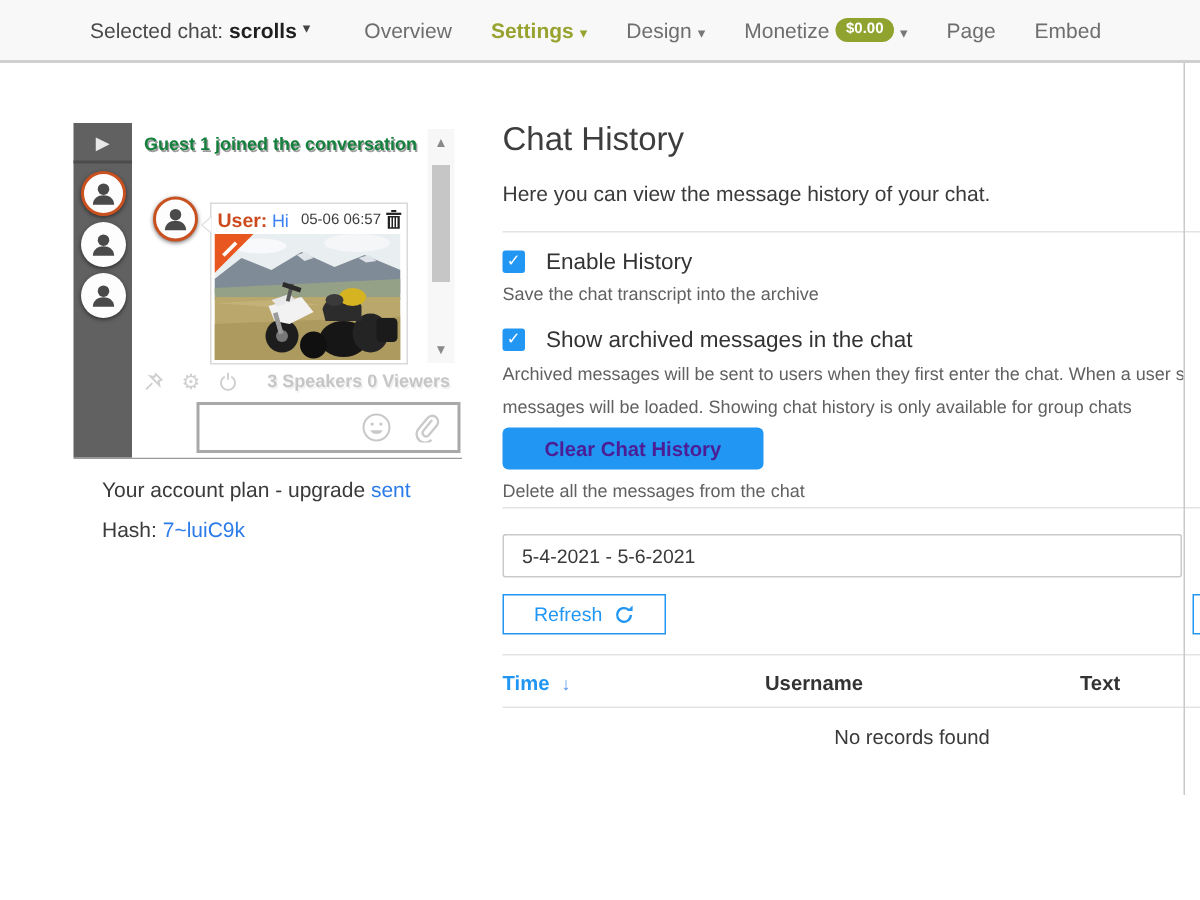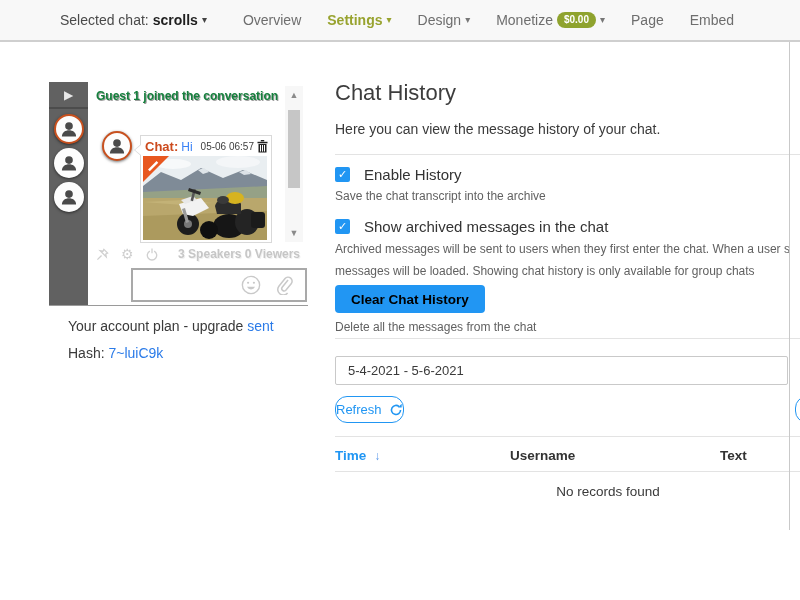--- a/index.html
+++ b/index.html
@@ -7,21 +7,21 @@
   body { font-family:"Liberation Sans","DejaVu Sans",sans-serif; background:#fff; color:#333; }
   .page { position:relative; width:800px; height:530px; overflow:hidden; background:#fff; }
 
   
   .navbar { position:absolute; left:0; top:0; width:800px; height:42px; background:#f8f8f8;
             border-bottom:2px solid #cfcfcf; display:flex; align-items:center; padding-left:60px; }
   .sel-chat { display:flex; align-items:center; gap:4px; font-size:14px; color:#4a4a4a; cursor:pointer; }
   .sel-chat b { color:#1f1f1f; }
   .caret { font-size:10px; color:#444; line-height:1; }
   .nav-items { display:flex; align-items:center; margin-left:36px; }
-  .nav-item { display:flex; align-items:center; gap:4px; font-size:14px; color:#6e6e6e;
+  .nav-item { display:flex; align-items:flex-end; gap:4px; font-size:14px; color:#6e6e6e;
               margin-right:26px; cursor:pointer; text-decoration:none; white-space:nowrap; }
   .nav-item .caret { color:#777; }
   .nav-item.active { color:#98a32f; font-weight:bold; }
   .nav-item.active .caret { color:#98a32f; }
   .badge { background:#8fa32e; color:#fff; font-size:10px; font-weight:bold; border-radius:9px;
            padding:2px 7px; line-height:1.2; }
 
   
   .chat-widget { position:absolute; left:49px; top:82px; width:259px; height:224px; display:flex;
                  border-bottom:1px solid #9a9a9a; background:#fff; }
@@ -81,27 +81,27 @@
   .cb1 { top:166px; } .cb2 { top:218px; }
   .checkbox { width:15px; height:15px; border-radius:2px; background:#2196f3; color:#fff; font-size:11px;
               line-height:15px; text-align:center; flex:0 0 15px; }
   .cb-label { margin-left:14px; font-size:15px; color:#333; }
   .note { position:absolute; left:335px; font-size:12px; color:#616161; }
   .n1 { top:189px; }
   .n2 { top:238px; line-height:22px; width:454px; overflow:hidden; }
   .n2 div { white-space:nowrap; }
   .n3 { top:320px; }
 
-  .btn-primary { position:absolute; left:335px; top:285px; height:28px; background:#2196f3; color:#000000;
-                 border:none; border-radius:4px; font-size:13.5px; font-weight:bold; padding:0 16px;
+  .btn-primary { position:absolute; left:335px; top:285px; height:28px; background:#2196f3; color:#4c1d95;
+                 border:none; border-radius:4px; font-size:13.5px; font-weight:bold; padding:0 28px;
                  font-family:inherit; cursor:pointer; }
   .date-input { position:absolute; left:335px; top:356px; width:453px; height:29px; border:1px solid #c9c9c9;
                 border-radius:2px; padding:0 12px; font-size:13px; color:#3a3a3a; font-family:inherit; }
   .btn-outline { position:absolute; top:396px; height:27px; background:#fff; border:1px solid #2196f3;
-                 border-radius:12px; color:#2196f3; font-size:13px; padding:0 0; font-family:inherit;
+                 border-radius:0; color:#2196f3; font-size:13px; padding:0 20px; font-family:inherit;
                  display:inline-flex; align-items:center; gap:7px; cursor:pointer; }
   .btn-refresh { left:335px; }
   .btn-cut { left:795px; width:46px; }
 
   .th { position:absolute; top:448px; font-size:13.5px; font-weight:bold; color:#333; white-space:nowrap; }
   .th-time { left:335px; color:#2196f3; cursor:pointer; display:flex; align-items:center; gap:8px; }
   .sort-arrow { font-size:12px; color:#5f9bea; font-weight:normal; }
   .th-user { left:510px; } .th-text { left:720px; }
   .empty-row { position:absolute; left:335px; top:484px; width:546px; text-align:center; font-size:13.5px;
                color:#3a3a3a; }
@@ -178,21 +178,21 @@
 
       <div class="msg-avatar avatar ring">
         <svg width="20" height="20" viewBox="0 0 24 24">
           <circle cx="12" cy="8.5" r="4.6" fill="#4a4a4a"></circle>
           <path d="M3.5 21c0-5.2 4.2-7.6 8.5-7.6s8.5 2.4 8.5 7.6z" fill="#4a4a4a"></path>
         </svg>
       </div>
 
       <div class="bubble">
         <div class="bubble-head">
-          <span class="msg-user">Chat:</span>
+          <span class="msg-user">User:</span>
           <span class="msg-text">Hi</span>
           <span class="msg-time">05-06 06:57</span>
           <span class="trash">
             <svg width="11" height="13" viewBox="0 0 11 13">
               <rect x="3.8" y="0" width="3.4" height="1.4" fill="#222"></rect>
               <rect x="0.5" y="1.8" width="10" height="1.5" fill="#222"></rect>
               <path d="M1.5 4h8v8.5h-8z" fill="#222"></path>
               <rect x="3" y="5" width="1" height="6.5" fill="#fff"></rect>
               <rect x="5" y="5" width="1" height="6.5" fill="#fff"></rect>
               <rect x="7" y="5" width="1" height="6.5" fill="#fff"></rect>

